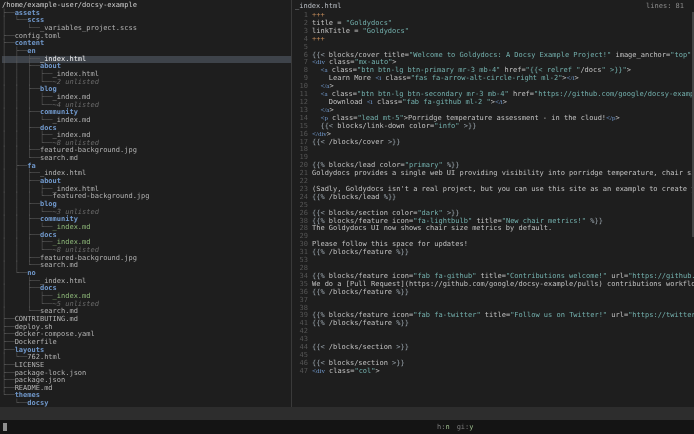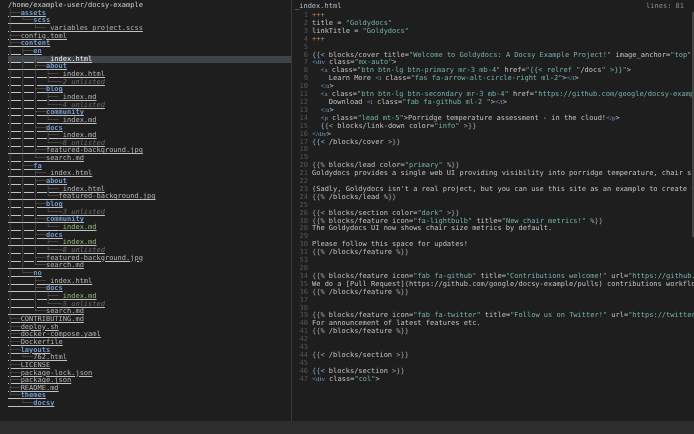--- a/index.html
+++ b/index.html
@@ -6,25 +6,25 @@
   html,body { background:#111; }
   .app {
     width:694px; height:434px;
     background:#1e1e1e;
     font-family:"DejaVu Sans Mono", monospace;
     font-size:7px; color:#c2c2c2;
     display:flex; flex-direction:column;
     overflow:hidden; position:relative;
   }
   .panels { flex:1; display:flex; min-height:0; }
-  .left  { width:291px; padding:2px 0 0 8px; overflow:hidden; }
+  .left  { width:291px; padding:2px 0 0 2px; overflow:hidden; }
   .right { flex:1; border-left:1px solid #3a3a3a; padding:2px 0 0 3px; overflow:hidden; position:relative; }
 
   .root { line-height:7.65px; white-space:pre; color:#cfcfcf; }
-  .trow { line-height:7.65px; white-space:pre;text-decoration:underline; }
+  .trow { line-height:7.65px; white-space:pre; }
   .trow.sel { background:#3e434a; }
   .guide { color:#5a5a5a; }
   .dir  { color:#7199cc; font-weight:bold; }
   .file { color:#b3b3b3; }
   .mod  { color:#8fba7a; }
   .unl  { color:#6b6b6b; font-style:italic;text-align:center; }
   .trow.sel .file { color:#f2f2f2; }
 
   .phead { display:flex; justify-content:space-between; line-height:9px; padding-right:10px; margin-bottom:1px; }
   .pfile  { color:#b9bec4; }
@@ -148,31 +148,34 @@
           <div class="crow"><span class="lno">30</span><span class="ctext">Please follow this space for updates!</span></div>
           <div class="crow"><span class="lno">31</span><span class="ctext"><span class="tmpl">{{%</span> /blocks/feature <span class="tmpl">%}}</span></span></div>
           <div class="crow"><span class="lno">53</span><span class="ctext">&nbsp;</span></div>
           <div class="crow"><span class="lno">28</span><span class="ctext">&nbsp;</span></div>
           <div class="crow"><span class="lno">34</span><span class="ctext"><span class="tmpl">{{%</span> blocks/feature icon=<span class="str">"fab fa-github"</span> title=<span class="str">"Contributions welcome!"</span> url=<span class="str">"https://github.com/g</span></span></div>
           <div class="crow"><span class="lno">35</span><span class="ctext">We do a [Pull Request](https://github.com/google/docsy-example/pulls) contributions workflow on </span></div>
           <div class="crow"><span class="lno">36</span><span class="ctext"><span class="tmpl">{{%</span> /blocks/feature <span class="tmpl">%}}</span></span></div>
           <div class="crow"><span class="lno">37</span><span class="ctext">&nbsp;</span></div>
           <div class="crow"><span class="lno">38</span><span class="ctext">&nbsp;</span></div>
           <div class="crow"><span class="lno">39</span><span class="ctext"><span class="tmpl">{{%</span> blocks/feature icon=<span class="str">"fab fa-twitter"</span> title=<span class="str">"Follow us on Twitter!"</span> url=<span class="str">"https://twitter.com</span></span></div>
-          <div class="crow"><span class="lno">40</span><span class="ctext">For announcement of latest features etc.</span></div>
           <div class="crow"><span class="lno">41</span><span class="ctext"><span class="tmpl">{{%</span> /blocks/feature <span class="tmpl">%}}</span></span></div>
           <div class="crow"><span class="lno">42</span><span class="ctext">&nbsp;</span></div>
           <div class="crow"><span class="lno">43</span><span class="ctext">&nbsp;</span></div>
           <div class="crow"><span class="lno">44</span><span class="ctext"><span class="tmpl">{{&lt;</span> /blocks/section <span class="tmpl">&gt;}}</span></span></div>
           <div class="crow"><span class="lno">45</span><span class="ctext">&nbsp;</span></div>
           <div class="crow"><span class="lno">46</span><span class="ctext"><span class="tmpl">{{&lt;</span> blocks/section <span class="tmpl">&gt;}}</span></span></div>
           <div class="crow"><span class="lno">47</span><span class="ctext"><span class="tag">&lt;div</span> class=<span class="str">"col"</span>&gt;</span></div>
         </div>
       <div class="scrollthumb"></div>
     </div>
 
   </div>
 
   <div class="sbar">
     
   </div>
 
+  <div class="ibar">
+    <span class="cursor"></span>
+    <span class="flags"><span><span class="flabel">h:</span><span class="fvalue">n</span></span><span><span class="flabel">gi:</span><span class="fvalue">y</span></span></span>
+  </div>
 </div>
 
 </body></html>

